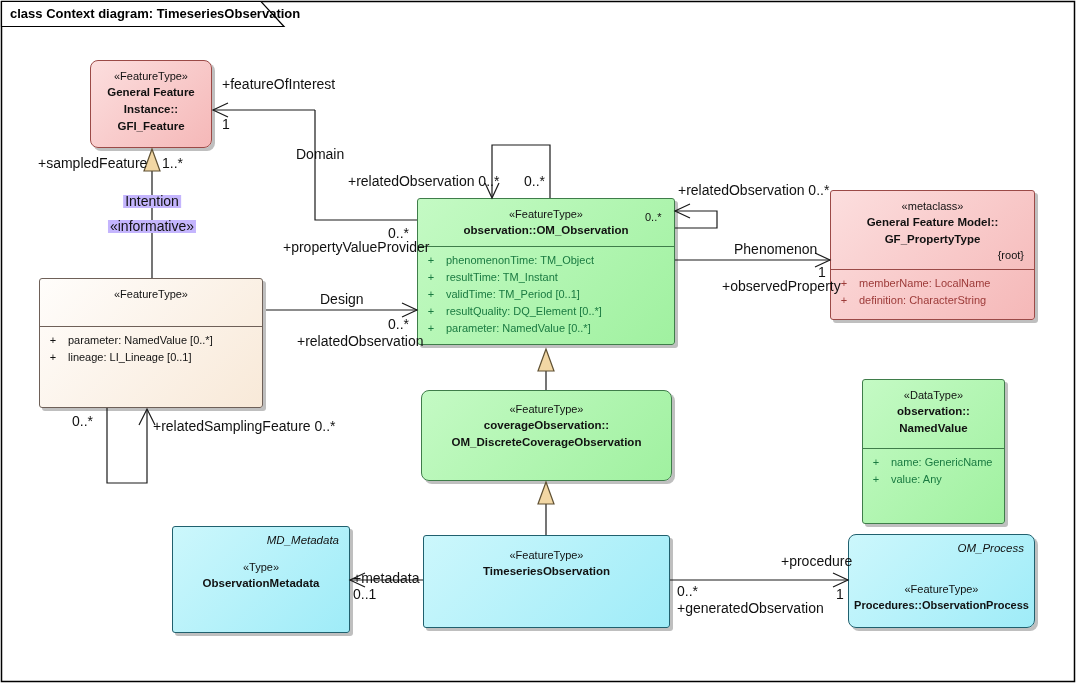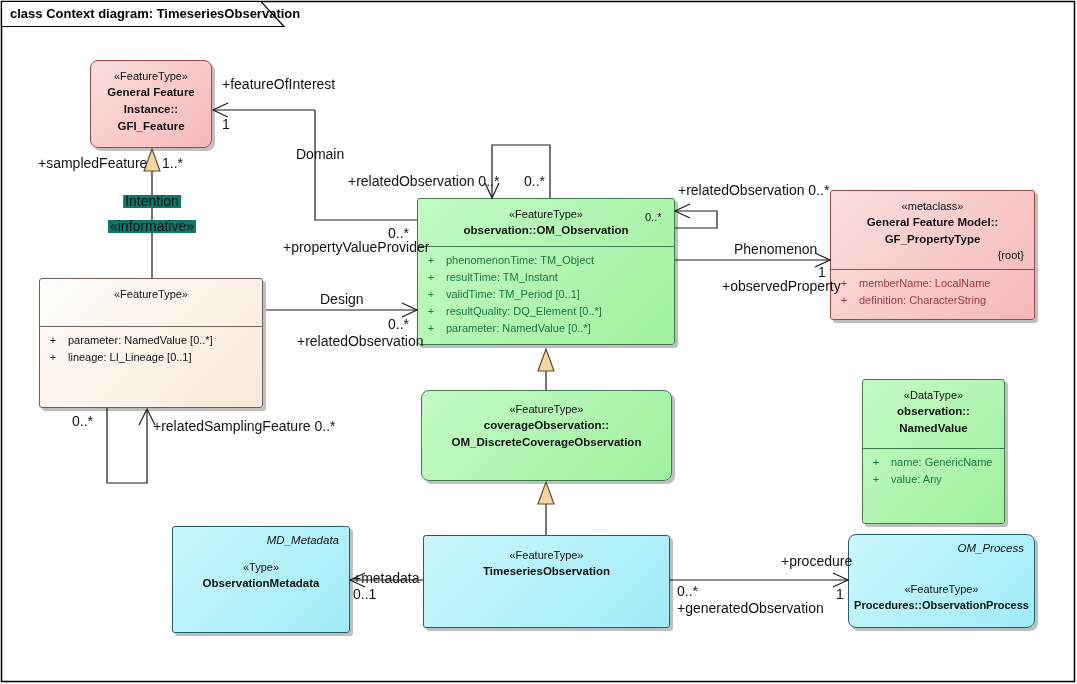--- a/index.html
+++ b/index.html
@@ -28,21 +28,21 @@
   .tagline{text-align:right;padding-right:10px;font-size:11px;line-height:15px;}
   .attrs{border-top:1px solid;flex:1 1 auto;padding-top:5px;}
   .pink .attrs{border-color:#9b4a47;color:#9c3a38;}
   .green .attrs{border-color:#3f7d4a;color:#1a7a41;}
   .linen .attrs{border-color:#6e6058;color:#111;}
   .attr{display:flex;line-height:17px;}
   .vis{width:14px;flex:0 0 aupx;text-align:center;flex:0 0 14px;margin-left:6px;}
   .atext{padding-left:8px;white-space:nowrap;}
   
   .lbl{position:absolute;z-index:6;font-size:14px;color:#111;white-space:nowrap;line-height:13px;}
-  .onln{background:#0f766e;padding:0 2px;transform:translateX(-50%);}
+  .onln{background:#c4b5fd;padding:0 2px;transform:translateX(-50%);}
   .cmult{position:absolute;z-index:6;font-size:11px;color:#111;}
   
   .tab-title{
     position:absolute;left:10px;top:6px;z-index:7;
     font-size:13px;font-weight:bold;color:#000;white-space:nowrap;
   }
 </style>
 </head>
 <body>
 

